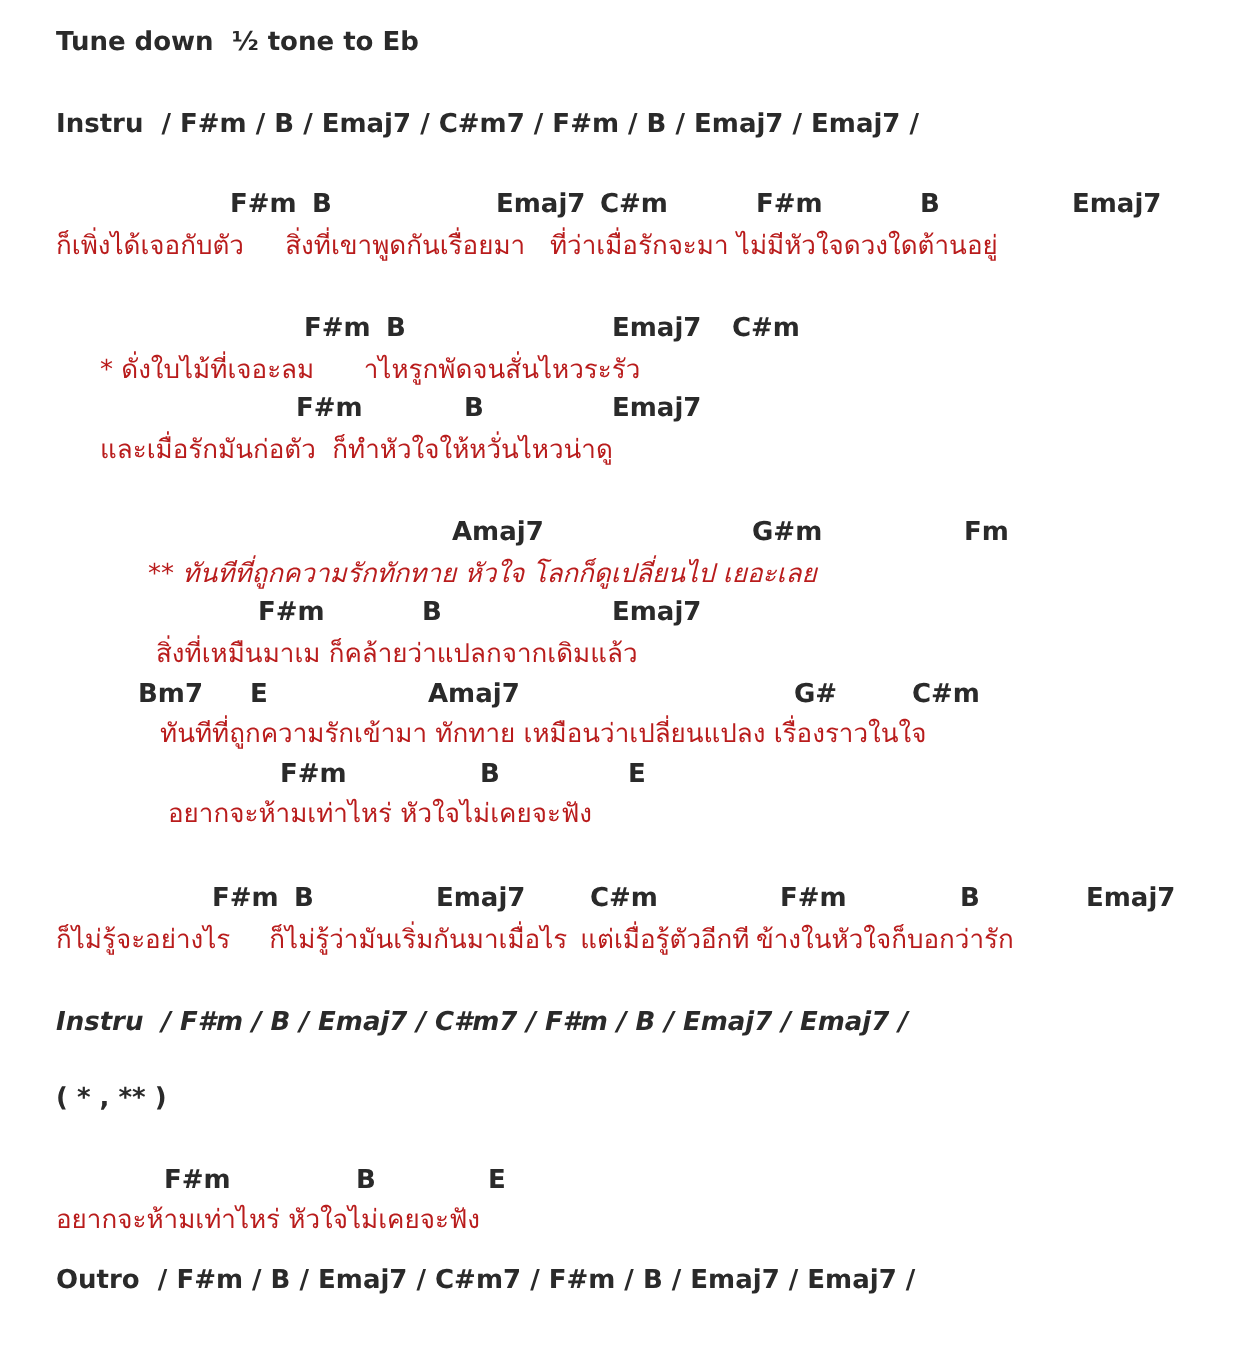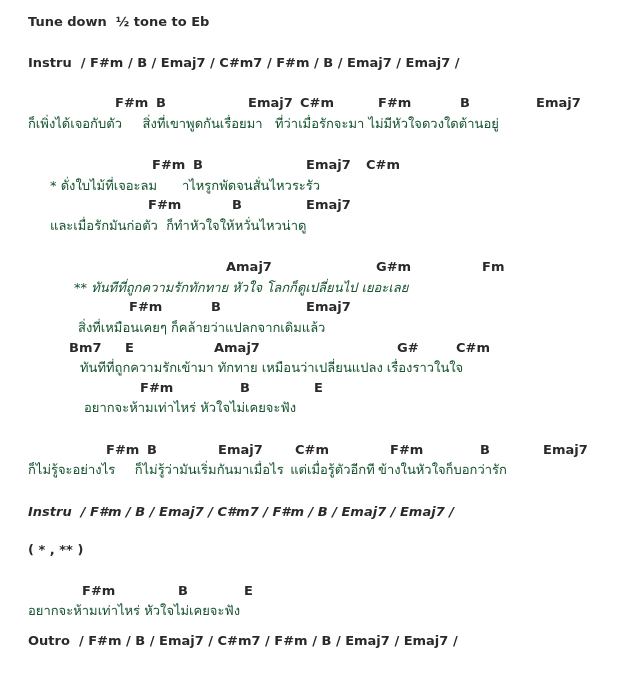--- a/index.html
+++ b/index.html
@@ -1,40 +1,40 @@
 <!DOCTYPE html>
 <html><head>
 <meta charset="utf-8">
 <style>
   html, body { margin:0; padding:0; background:#ffffff; }
   body { width:620px; height:680px; position:relative; overflow:hidden;
          font-family:"DejaVu Sans", "Liberation Sans", sans-serif; color:#222222; }
   .ln { position:absolute; white-space:pre; font-size:13px; line-height:16px; }
   .bold { font-weight:bold; color:#2a2a2a; }
-  .lyric { font-size:13px; color:#14532d; }
+  .lyric { font-size:13px; color:#b91c1c; }
   .chord { position:absolute; font-weight:bold; font-size:13px; line-height:16px; white-space:pre; color:#2a2a2a; }
 </style>
 </head>
 <body>
 
 <div class="ln bold" style="left:28px;top:14px;text-align:center;">Tune down  ½ tone to Eb</div>
 <div class="ln bold" style="left:28px;top:55px;">Instru  / F#m / B / Emaj7 / C#m7 / F#m / B / Emaj7 / Emaj7 /</div>
 
 <div></div>
 <div class="ln lyric" style="left:28px;top:116px;">ก็เพิ่งได้เจอกับตัว     สิ่งที่เขาพูดกันเรื่อยมา   ที่ว่าเมื่อรักจะมา ไม่มีหัวใจดวงใดต้านอยู่</div>
 
 <div></div>
 <div class="ln lyric" style="left:50px;top:178px;">* ดั่งใบไม้ที่เจอะลม      าไหรูกพัดจนสั่นไหวระรัว</div>
 <div></div>
 <div class="ln lyric" style="left:50px;top:218px;">และเมื่อรักมันก่อตัว  ก็ทำหัวใจให้หวั่นไหวน่าดู</div>
 
 <div></div>
 <div class="ln lyric" style="left:74px;top:280px;font-style:italic;">** ทันทีที่ถูกความรักทักทาย หัวใจ โลกก็ดูเปลี่ยนไป เยอะเลย</div>
 <div></div>
-<div class="ln lyric" style="left:78px;top:320px;">สิ่งที่เหมือนเคยๆ ก็คล้ายว่าแปลกจากเดิมแล้ว</div>
+<div class="ln lyric" style="left:78px;top:320px;">สิ่งที่เหมืนมาเม ก็คล้ายว่าแปลกจากเดิมแล้ว</div>
 <div></div>
 <div class="ln lyric" style="left:80px;top:360px;">ทันทีที่ถูกความรักเข้ามา ทักทาย เหมือนว่าเปลี่ยนแปลง เรื่องราวในใจ</div>
 <div></div>
 <div class="ln lyric" style="left:84px;top:400px;">อยากจะห้ามเท่าไหร่ หัวใจไม่เคยจะฟัง</div>
 
 <div></div>
 <div class="ln lyric" style="left:28px;top:462px;font-family:Liberation Serif, serif;">ก็ไม่รู้จะอย่างไร      ก็ไม่รู้ว่ามันเริ่มกันมาเมื่อไร  แต่เมื่อรู้ตัวอีกที ข้างในหัวใจก็บอกว่ารัก</div>
 
 <div class="ln bold" style="left:28px;top:504px;font-style:italic;">Instru  / F#m / B / Emaj7 / C#m7 / F#m / B / Emaj7 / Emaj7 /</div>
 <div class="ln bold" style="left:28px;top:542px;">( * , ** )</div>

